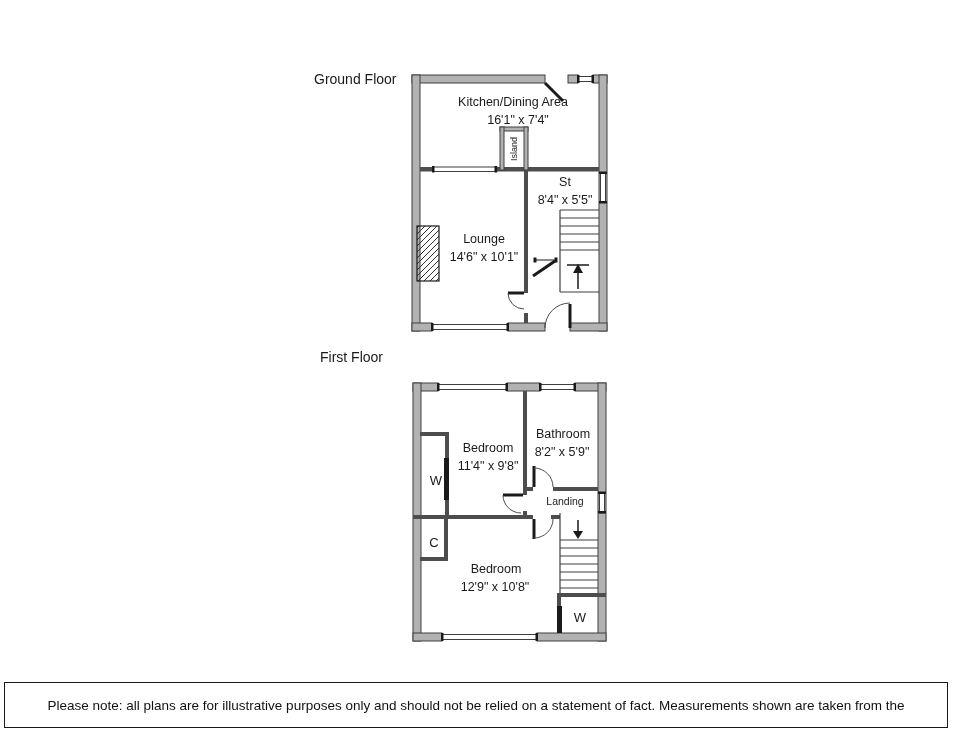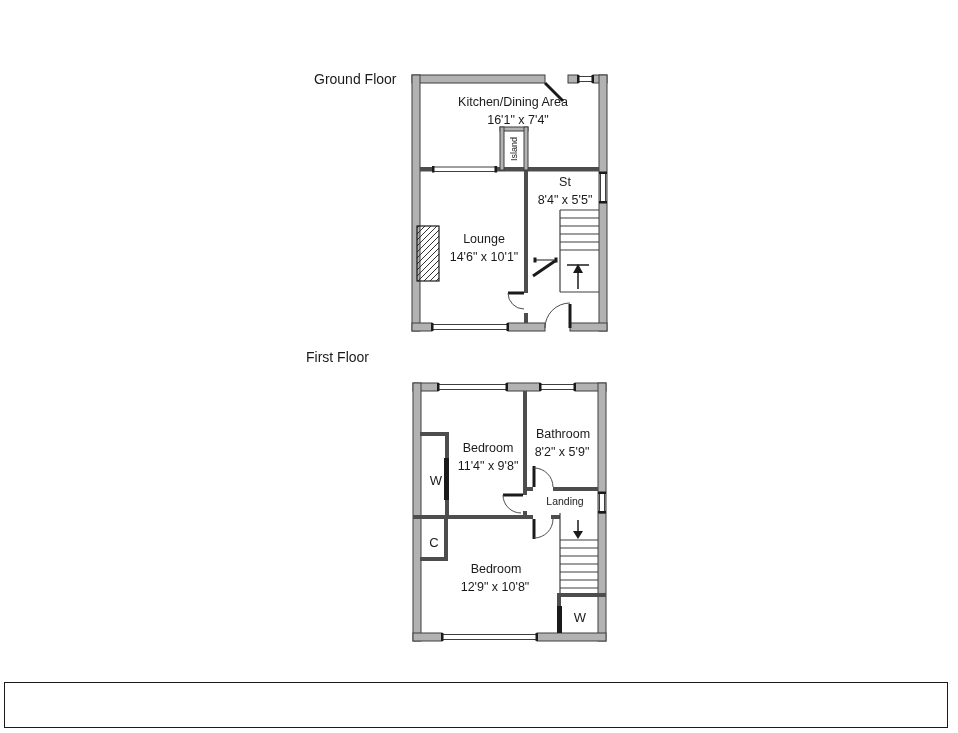--- a/index.html
+++ b/index.html
@@ -1,19 +1,19 @@
 <!DOCTYPE html>
 <html><head>
 <meta charset="utf-8">
 <style>
   html,body{margin:0;padding:0;background:#ffffff;}
   body{width:958px;height:733px;position:relative;font-family:"Liberation Sans",sans-serif;color:#1a1a1a;}
   .floor-title{position:absolute;font-size:14px;color:#1a1a1a;white-space:nowrap;}
   #ground-title{left:314px;top:71px;}
-  #first-title{left:306px;top:349px;}
+  #first-title{left:320px;top:349px;}
   .plan{position:absolute;}
   #ground-plan{left:400px;top:65px;}
   #first-plan{left:405px;top:375px;}
   svg text{font-family:"Liberation Sans",sans-serif;fill:#1a1a1a;}
   .room-name{font-size:12.5px;text-anchor:middle;}
   .room-dims{font-size:12.5px;text-anchor:middle;}
   .small-label{font-size:10.5px;text-anchor:middle;}
   .letter-label{font-size:13px;text-anchor:middle;}
   .island-label{font-size:9px;text-anchor:middle;}
   .wall{fill:#b2b2b2;stroke:#3e3e3e;stroke-width:1;}
@@ -197,13 +197,14 @@
   <text class="room-dims" x="157" y="81">8'2" x 5'9"</text>
   <text class="letter-label" x="31" y="110">W</text>
   <text class="small-label" x="160" y="130">Landing</text>
   <text class="letter-label" x="29" y="172">C</text>
   <text class="room-name" x="91" y="198">Bedroom</text>
   <text class="room-dims" x="90" y="216">12'9" x 10'8"</text>
   <text class="letter-label" x="175" y="247">W</text>
 </svg>
 
 <div id="note-box">
+  <div class="note-line">Please note: all plans are for illustrative purposes only and should not be relied on a statement of fact. Measurements shown are taken from the</div>
 </div>
 
 </body></html>

